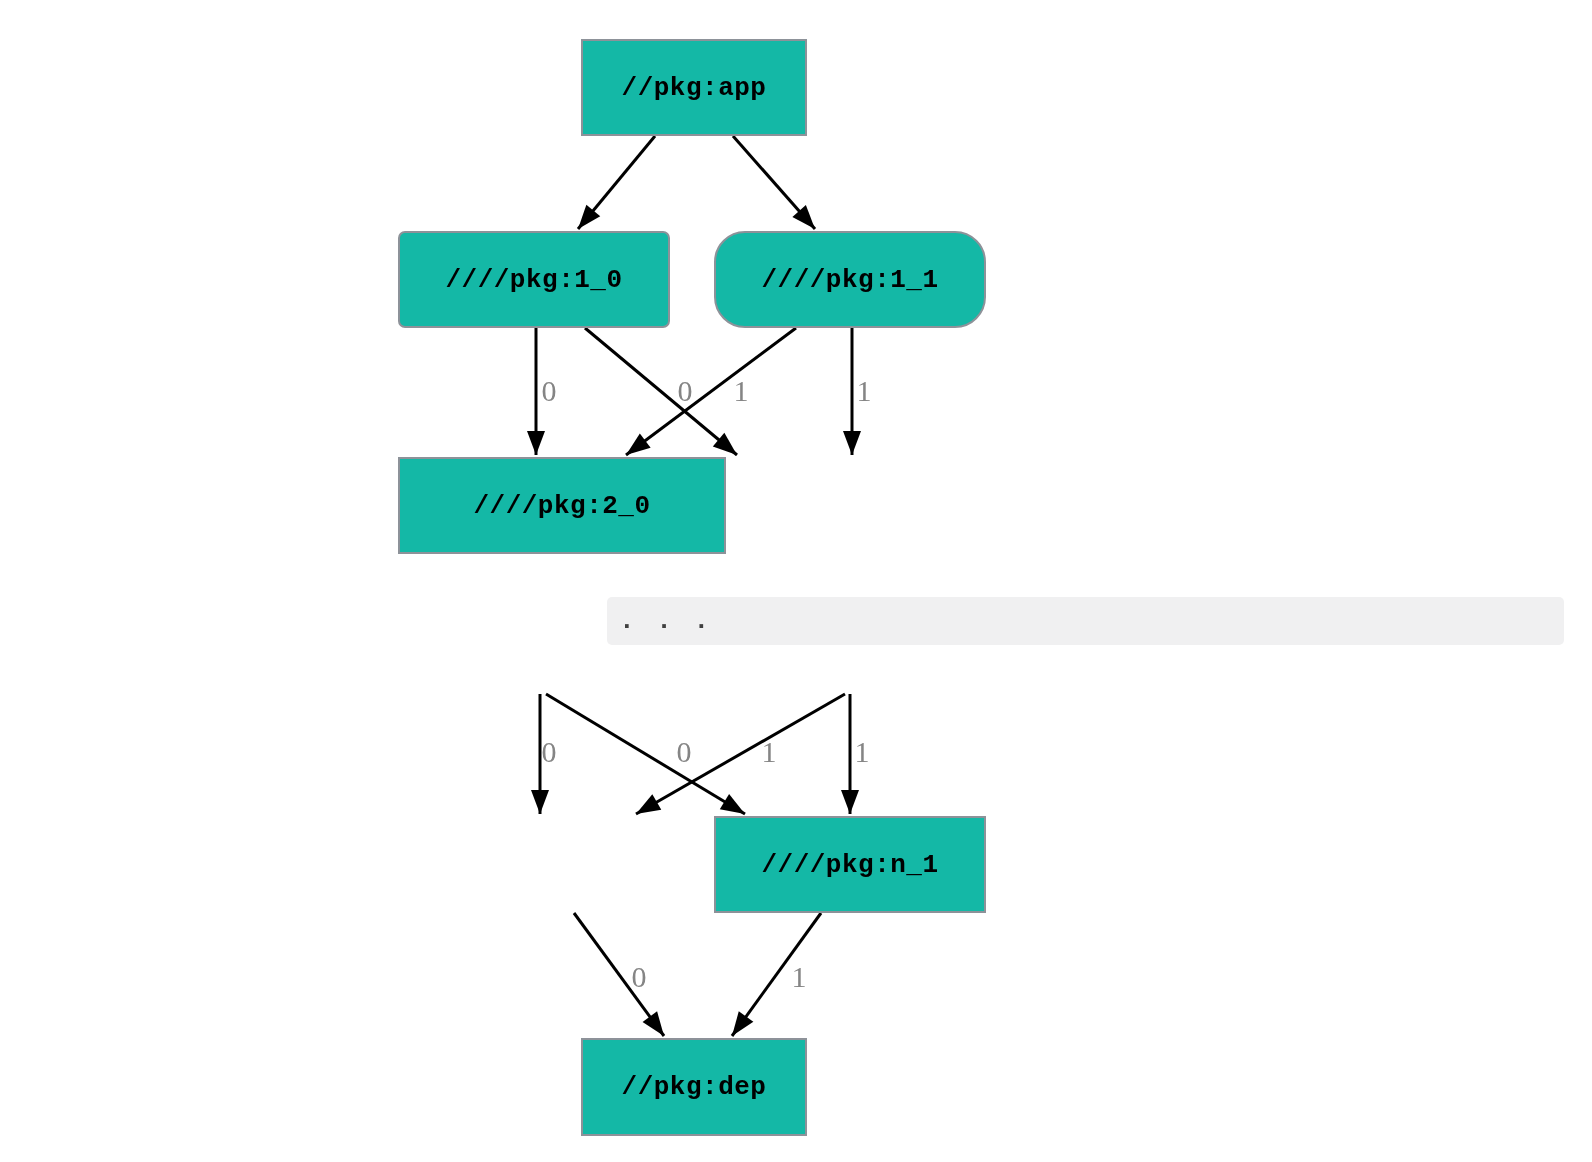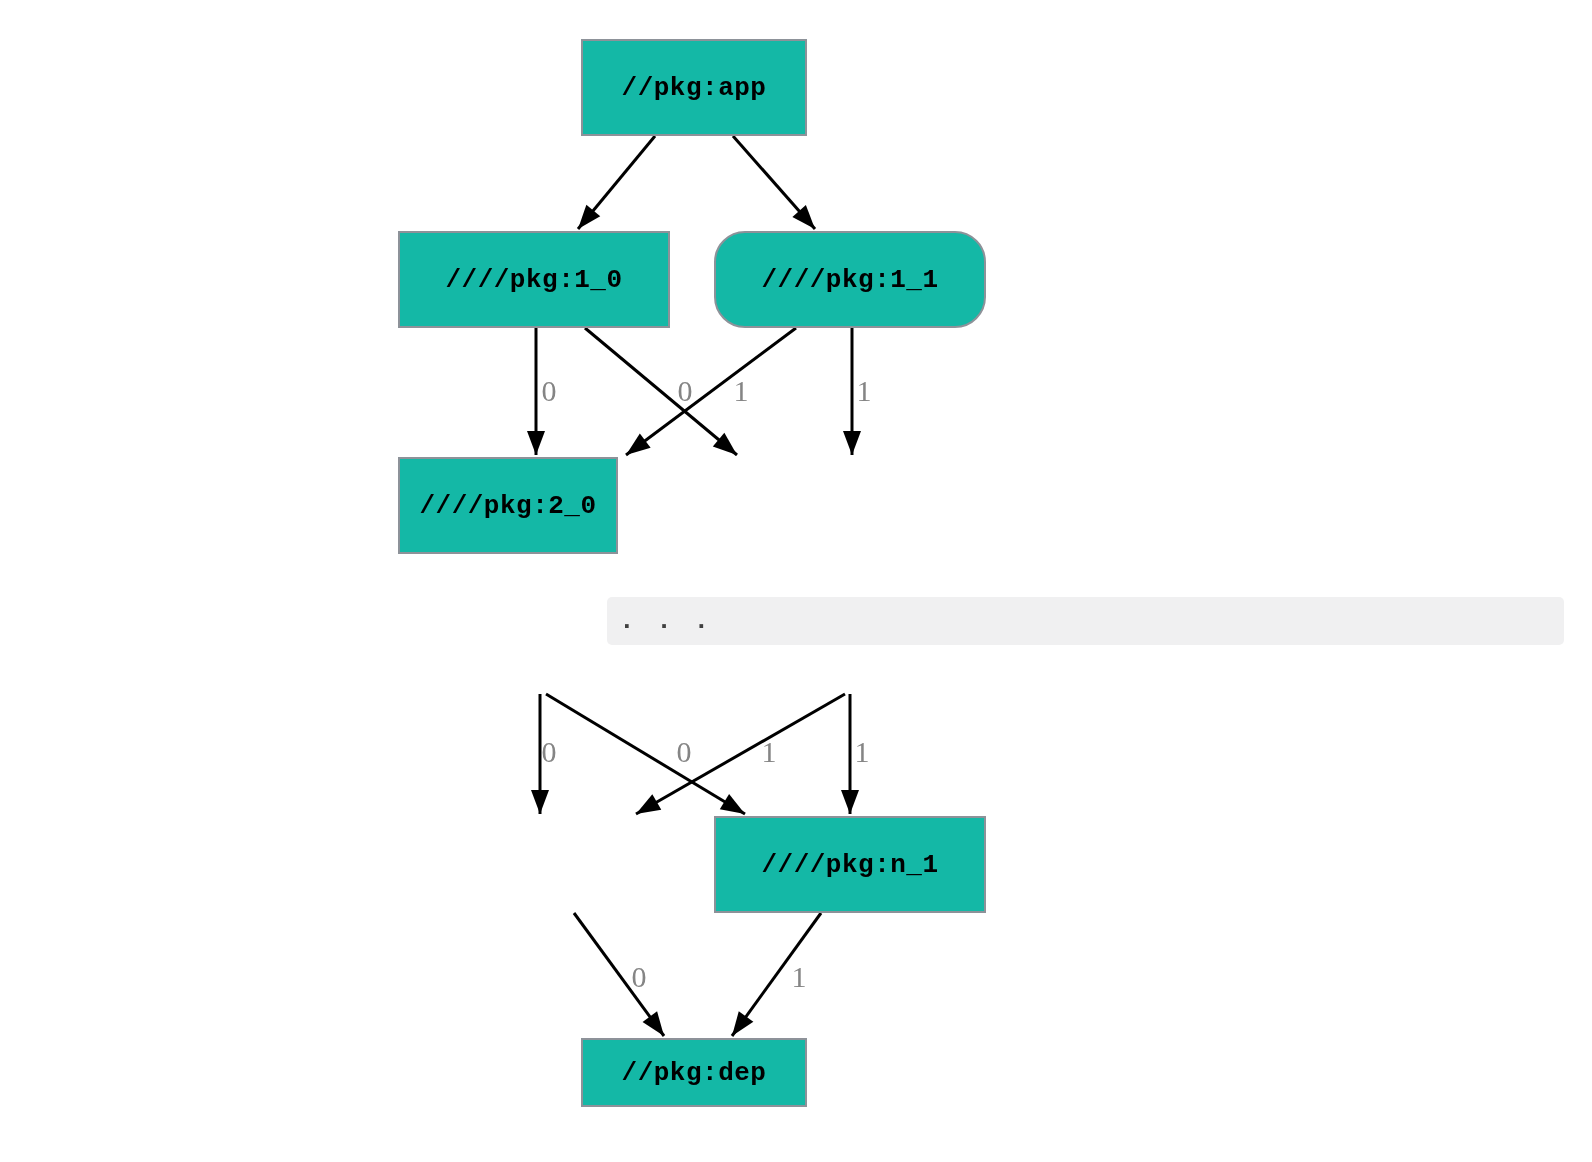--- a/index.html
+++ b/index.html
@@ -12,27 +12,27 @@
         letter-spacing:0.5px;white-space:pre;}
   .edge-label{position:absolute;transform:translate(-50%,-50%);
         font-family:"Liberation Serif", serif;font-size:30px;color:#858585;line-height:1;}
   .ellipsis-band{position:absolute;left:607px;top:597px;width:957px;height:48px;
         background:#F0F0F1;border-radius:5px;display:flex;align-items:center;
         padding-left:12px;box-sizing:border-box;}
   .ellipsis-text{font-family:"Liberation Mono", monospace;font-size:26px;font-weight:bold;
         color:#404040;letter-spacing:3px;line-height:1;white-space:pre;}
   
   .n-app {left:581px;top:39px;width:226px;height:97px;}
-  .n-1_0 {left:398px;top:231px;width:272px;height:97px;}
+  .n-1_0 {left:398px;top:231px;width:272px;height:97px;border-radius:7px;}
   .n-1_1 {left:714px;top:231px;width:272px;height:97px;border-radius:31px;}
-  .n-2_0 {left:398px;top:457px;width:220px;height:97px;}
+  .n-2_0 {left:398px;top:457px;width:328px;height:97px;}
   .n-2_1 {left:714px;top:457px;width:272px;height:97px;}
   .n-n_0 {left:398px;top:816px;width:272px;height:97px;}
   .n-n_1 {left:714px;top:816px;width:272px;height:97px;}
-  .n-dep {left:581px;top:1038px;width:226px;height:69px;}
+  .n-dep {left:581px;top:1038px;width:226px;height:98px;}
 </style>
 </head>
 <body>
 
 <div class="canvas">
 
   <svg class="edges" width="1592" height="1162" viewBox="0 0 1592 1162">
     <defs>
       <marker id="arrow" markerUnits="userSpaceOnUse" markerWidth="28" markerHeight="22" refX="25" refY="10" orient="auto">
         <path d="M1,1 L25,10 L1,19 Z" fill="#000000"></path>

